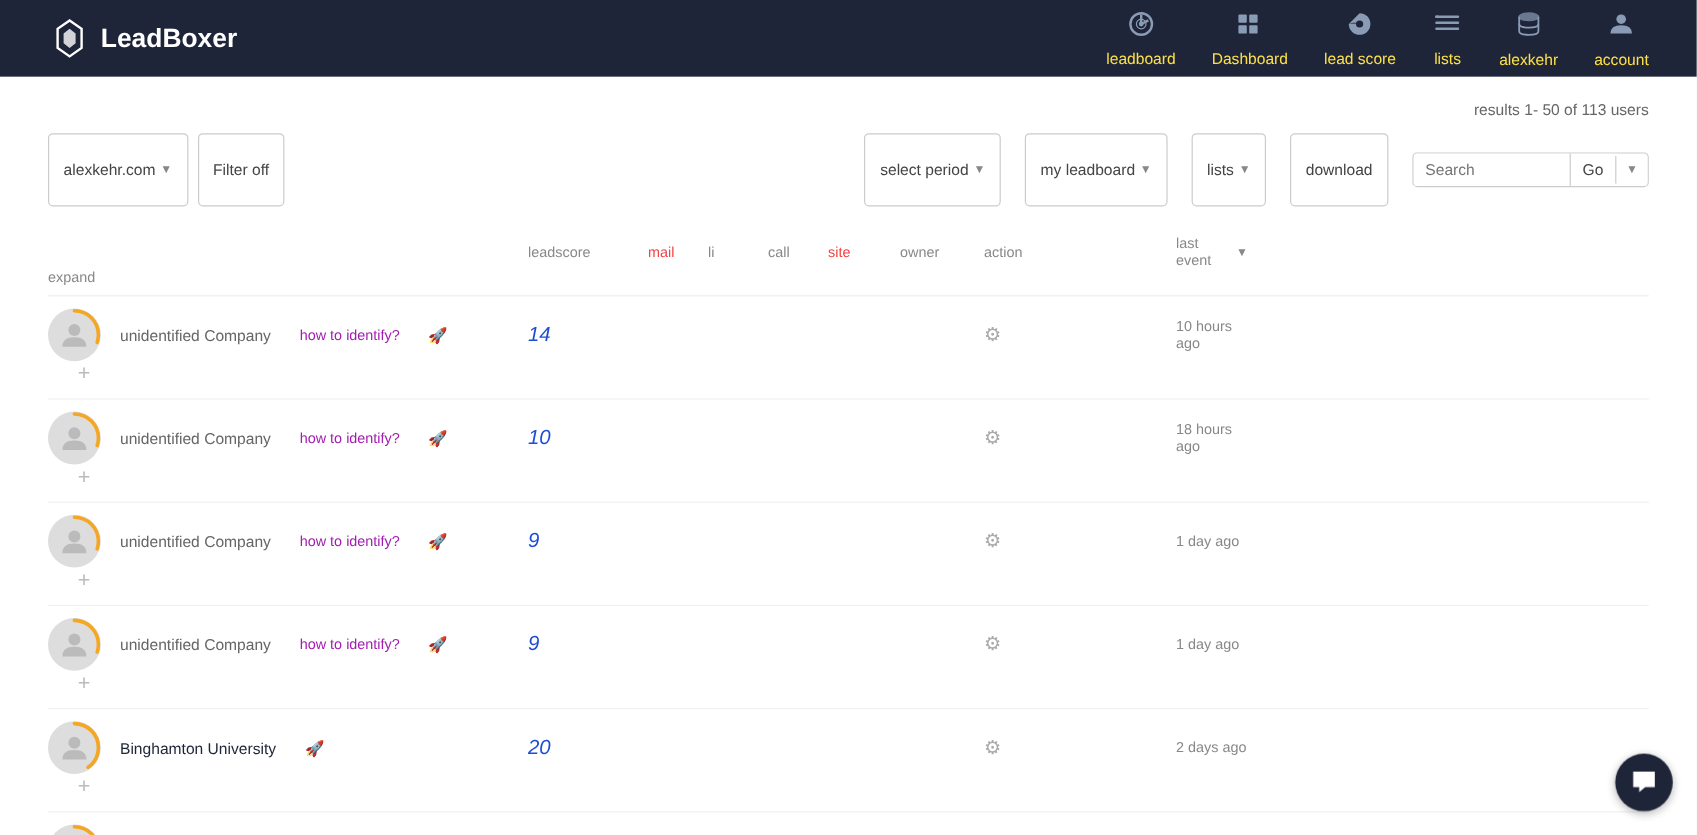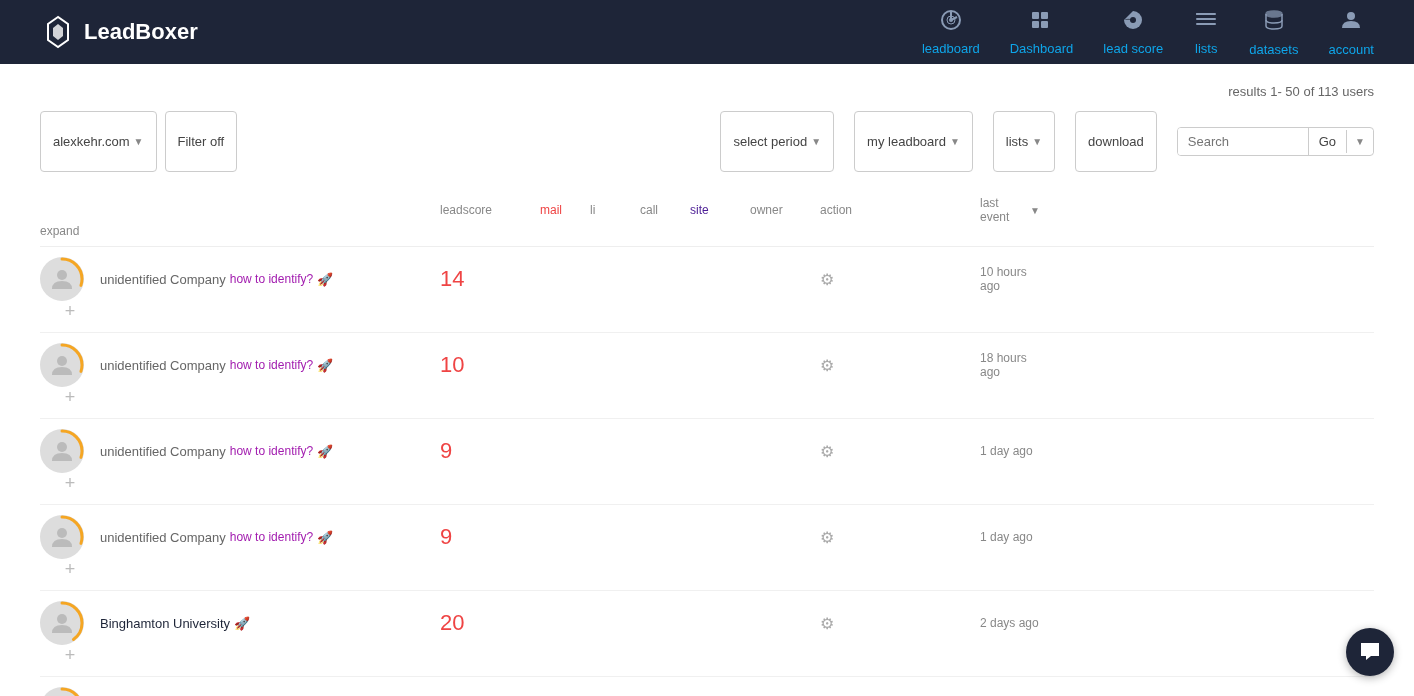--- a/index.html
+++ b/index.html
@@ -29,21 +29,21 @@
     .nav-items {
       display: flex;
       gap: 30px;
       align-items: center;
     }
     .nav-item {
       display: flex;
       flex-direction: column;
       align-items: center;
       gap: 6px;
-      color: #0ea5e9;
+      color: #fde047;
       cursor: pointer;
       text-decoration: none;
       font-size: 13px;
     }
     .nav-item .nav-icon {
       font-size: 22px;
       line-height: 1;
     }
 
     
@@ -130,21 +130,21 @@
     .table-header {
       display: grid;
       grid-template-columns: 60px 340px 100px 50px 50px 50px 60px 70px 160px 60px;
       padding: 8px 0;
       border-bottom: 1px solid #eee;
       color: #888;
       font-size: 12px;
       align-items: center;
     }
     .col-mail { color: #ef4444; }
-    .col-site { color: #4c1d95; }
+    .col-site { color: #ef4444; }
 
     .table-row {
       display: grid;
       grid-template-columns: 60px 340px 100px 50px 50px 50px 60px 70px 160px 60px;
       padding: 10px 0;
       border-bottom: 1px solid #f0f0f0;
       align-items: center;
     }
     .avatar-circle {
       width: 44px;
@@ -155,42 +155,43 @@
       align-items: center;
       justify-content: center;
       color: #aaa;
       font-size: 20px;
       overflow: hidden;
     }
 
     .company-cell {
       display: flex;
       align-items: center;
-      gap: 4px;
+      gap: 24px;
       flex-wrap: wrap;
     }
     .company-name {
       color: #666;
       font-size: 13px;
     }
     .company-name.identified {
       color: #1e2538;
       font-weight: 500;
     }
     .identify-link {
       color: #a21caf;
       text-decoration: none;
       font-size: 12px;
     }
     .rocket-icon { color: #555; font-size: 13px; cursor: pointer; }
 
     .leadscore {
-      font-size: 22px;
+      font-size: 17px;
       font-weight: 400;
-      color: #ef4444;
+      color: #1d4ed8;
+      font-style: italic;
     }
 
     .gear-icon { color: #aaa; font-size: 16px; cursor: pointer; }
 
     .last-event {
       color: #888;
       font-size: 12px;
     }
 
     .expand-btn {
@@ -289,21 +290,21 @@
     </a>
 
     <a class="nav-item">
       <span class="nav-icon">
         <svg width="26" height="24" viewBox="0 0 26 24" fill="none">
           <ellipse cx="13" cy="6" rx="8" ry="3" stroke="#8a9bb5" stroke-width="1.5" fill="#8a9bb5" opacity="0.7"></ellipse>
           <path d="M5 6 L5 12 Q5 15 13 15 Q21 15 21 12 L21 6" stroke="#8a9bb5" stroke-width="1.5" fill="none"></path>
           <path d="M5 12 L5 18 Q5 21 13 21 Q21 21 21 18 L21 12" stroke="#8a9bb5" stroke-width="1.5" fill="none"></path>
         </svg>
       </span>
-      <span>datasets</span>
+      <span>alexkehr</span>
     </a>
 
     <a class="nav-item">
       <span class="nav-icon">
         <svg width="26" height="24" viewBox="0 0 26 24" fill="#8a9bb5">
           <circle cx="13" cy="8" r="4"></circle>
           <path d="M4 20 Q4 13 13 13 Q22 13 22 20 Z"></path>
         </svg>
       </span>
       <span>account</span>

